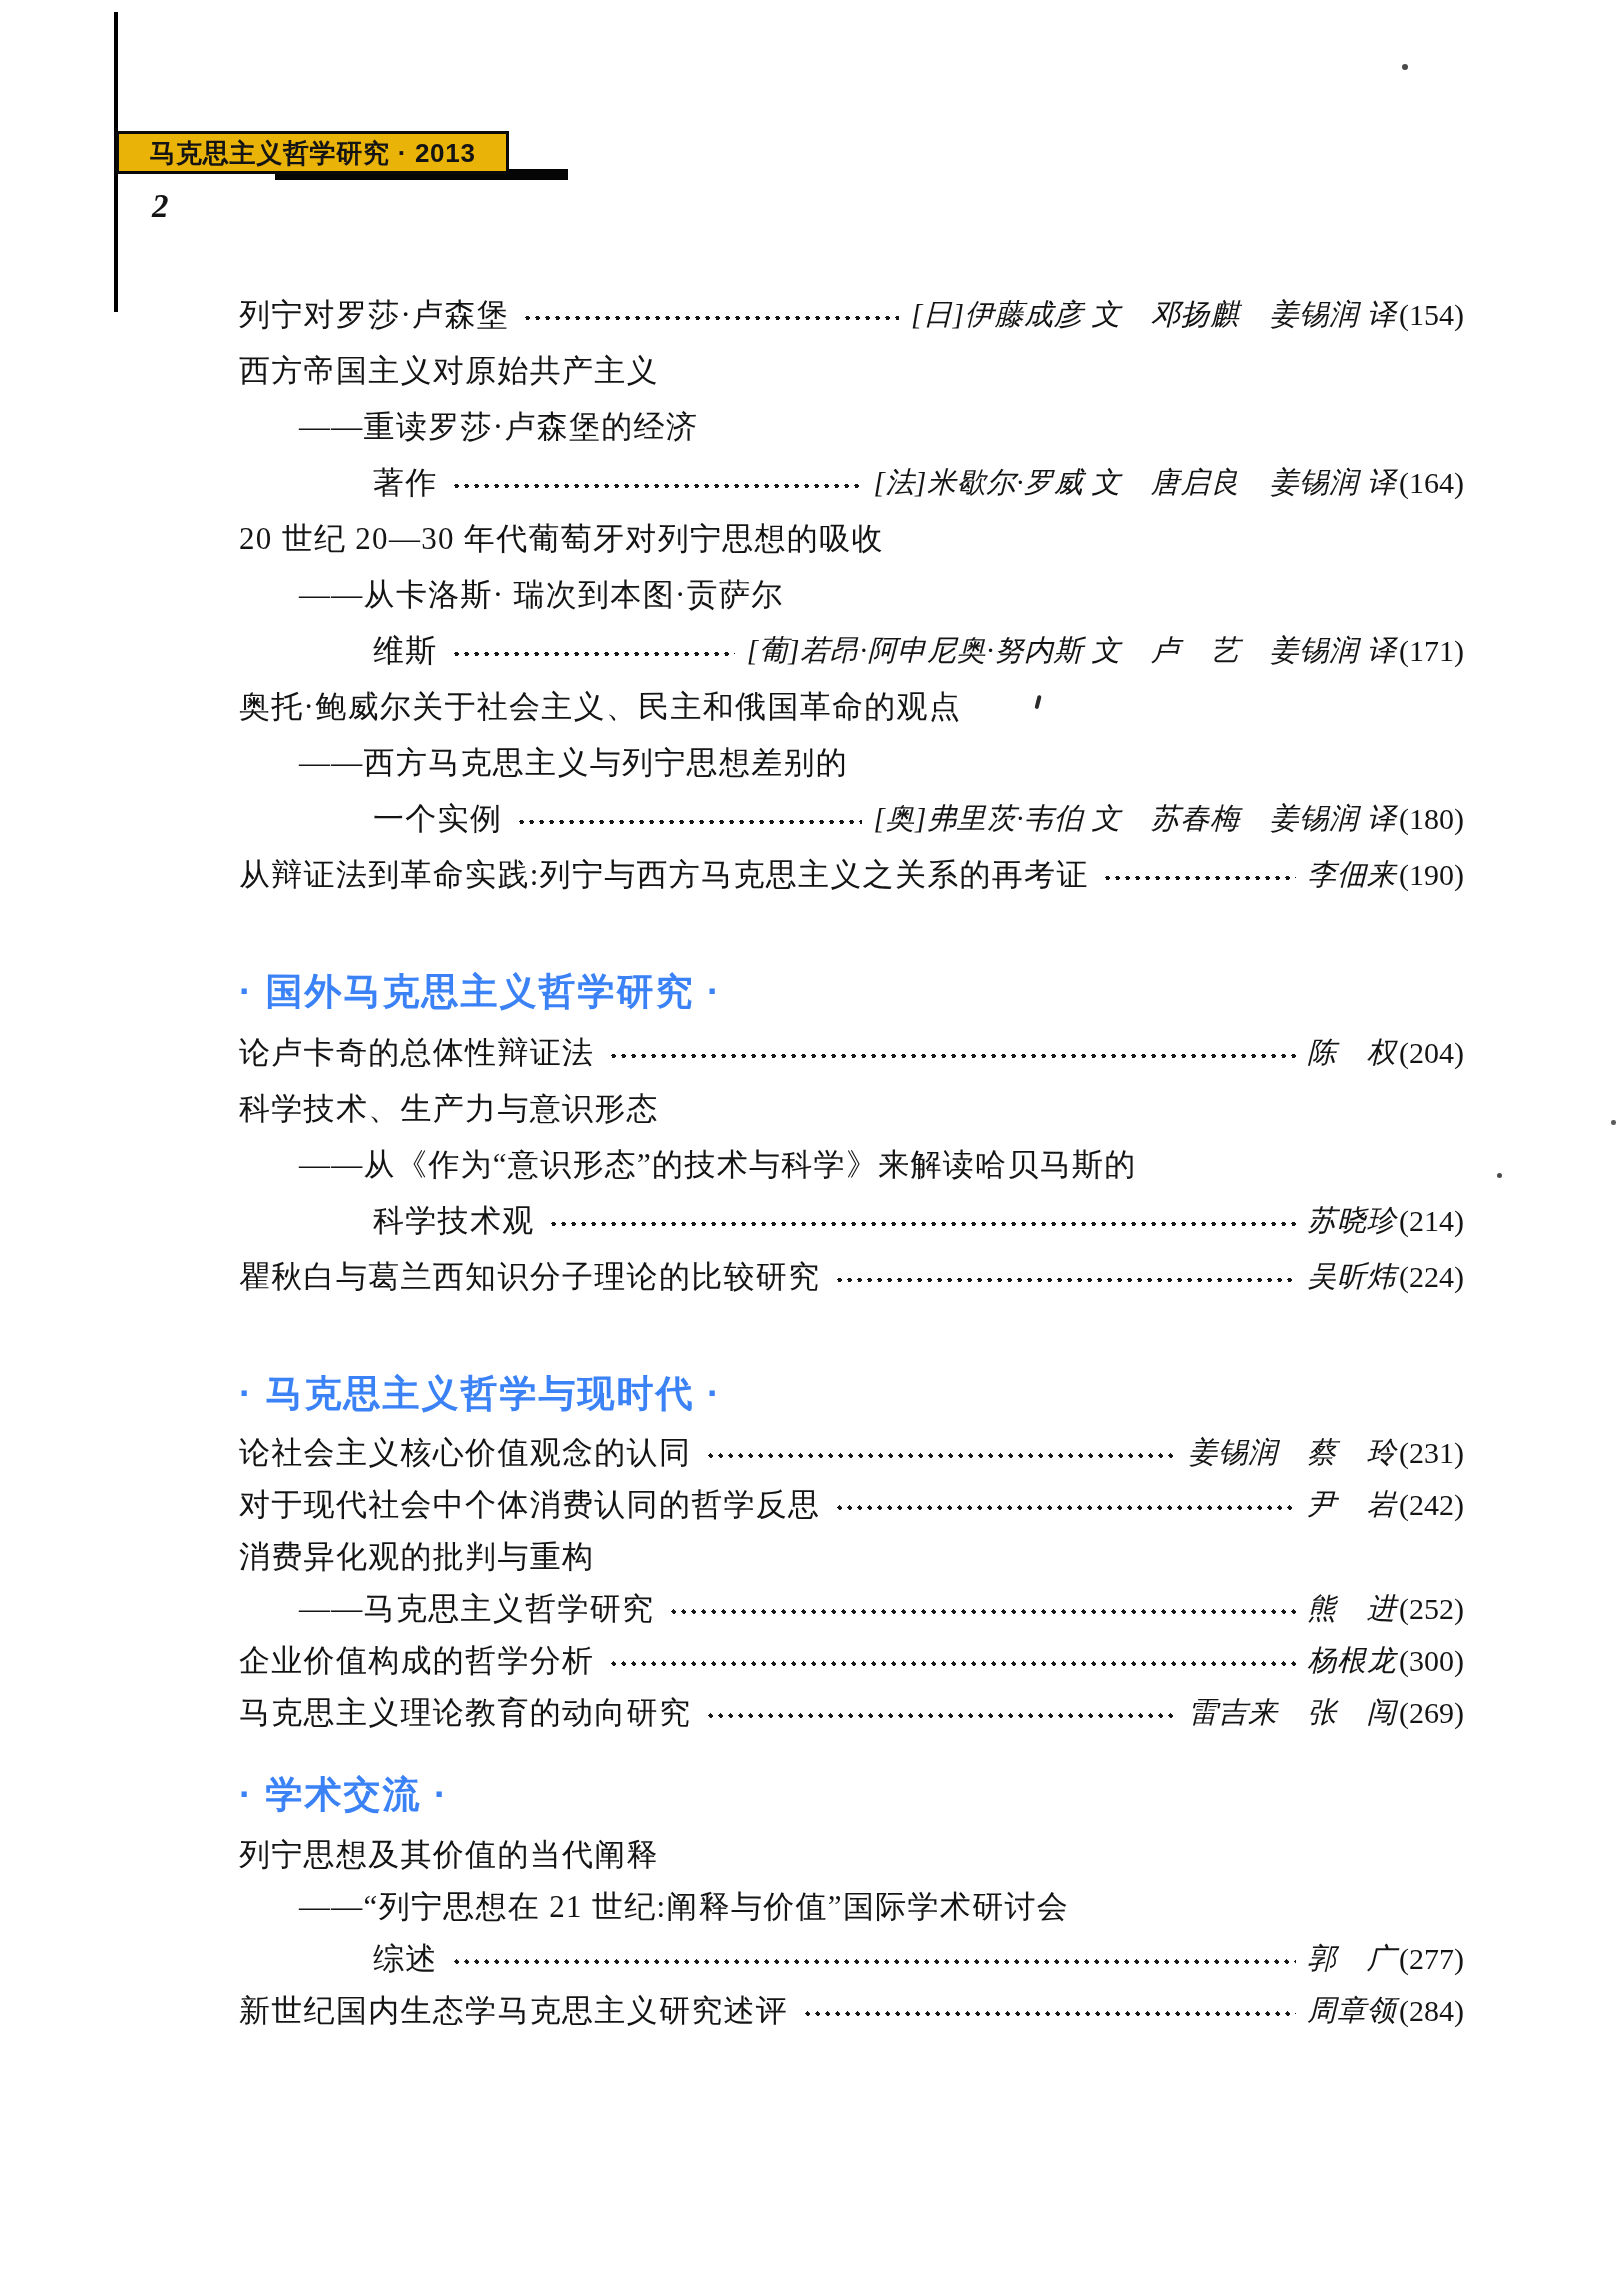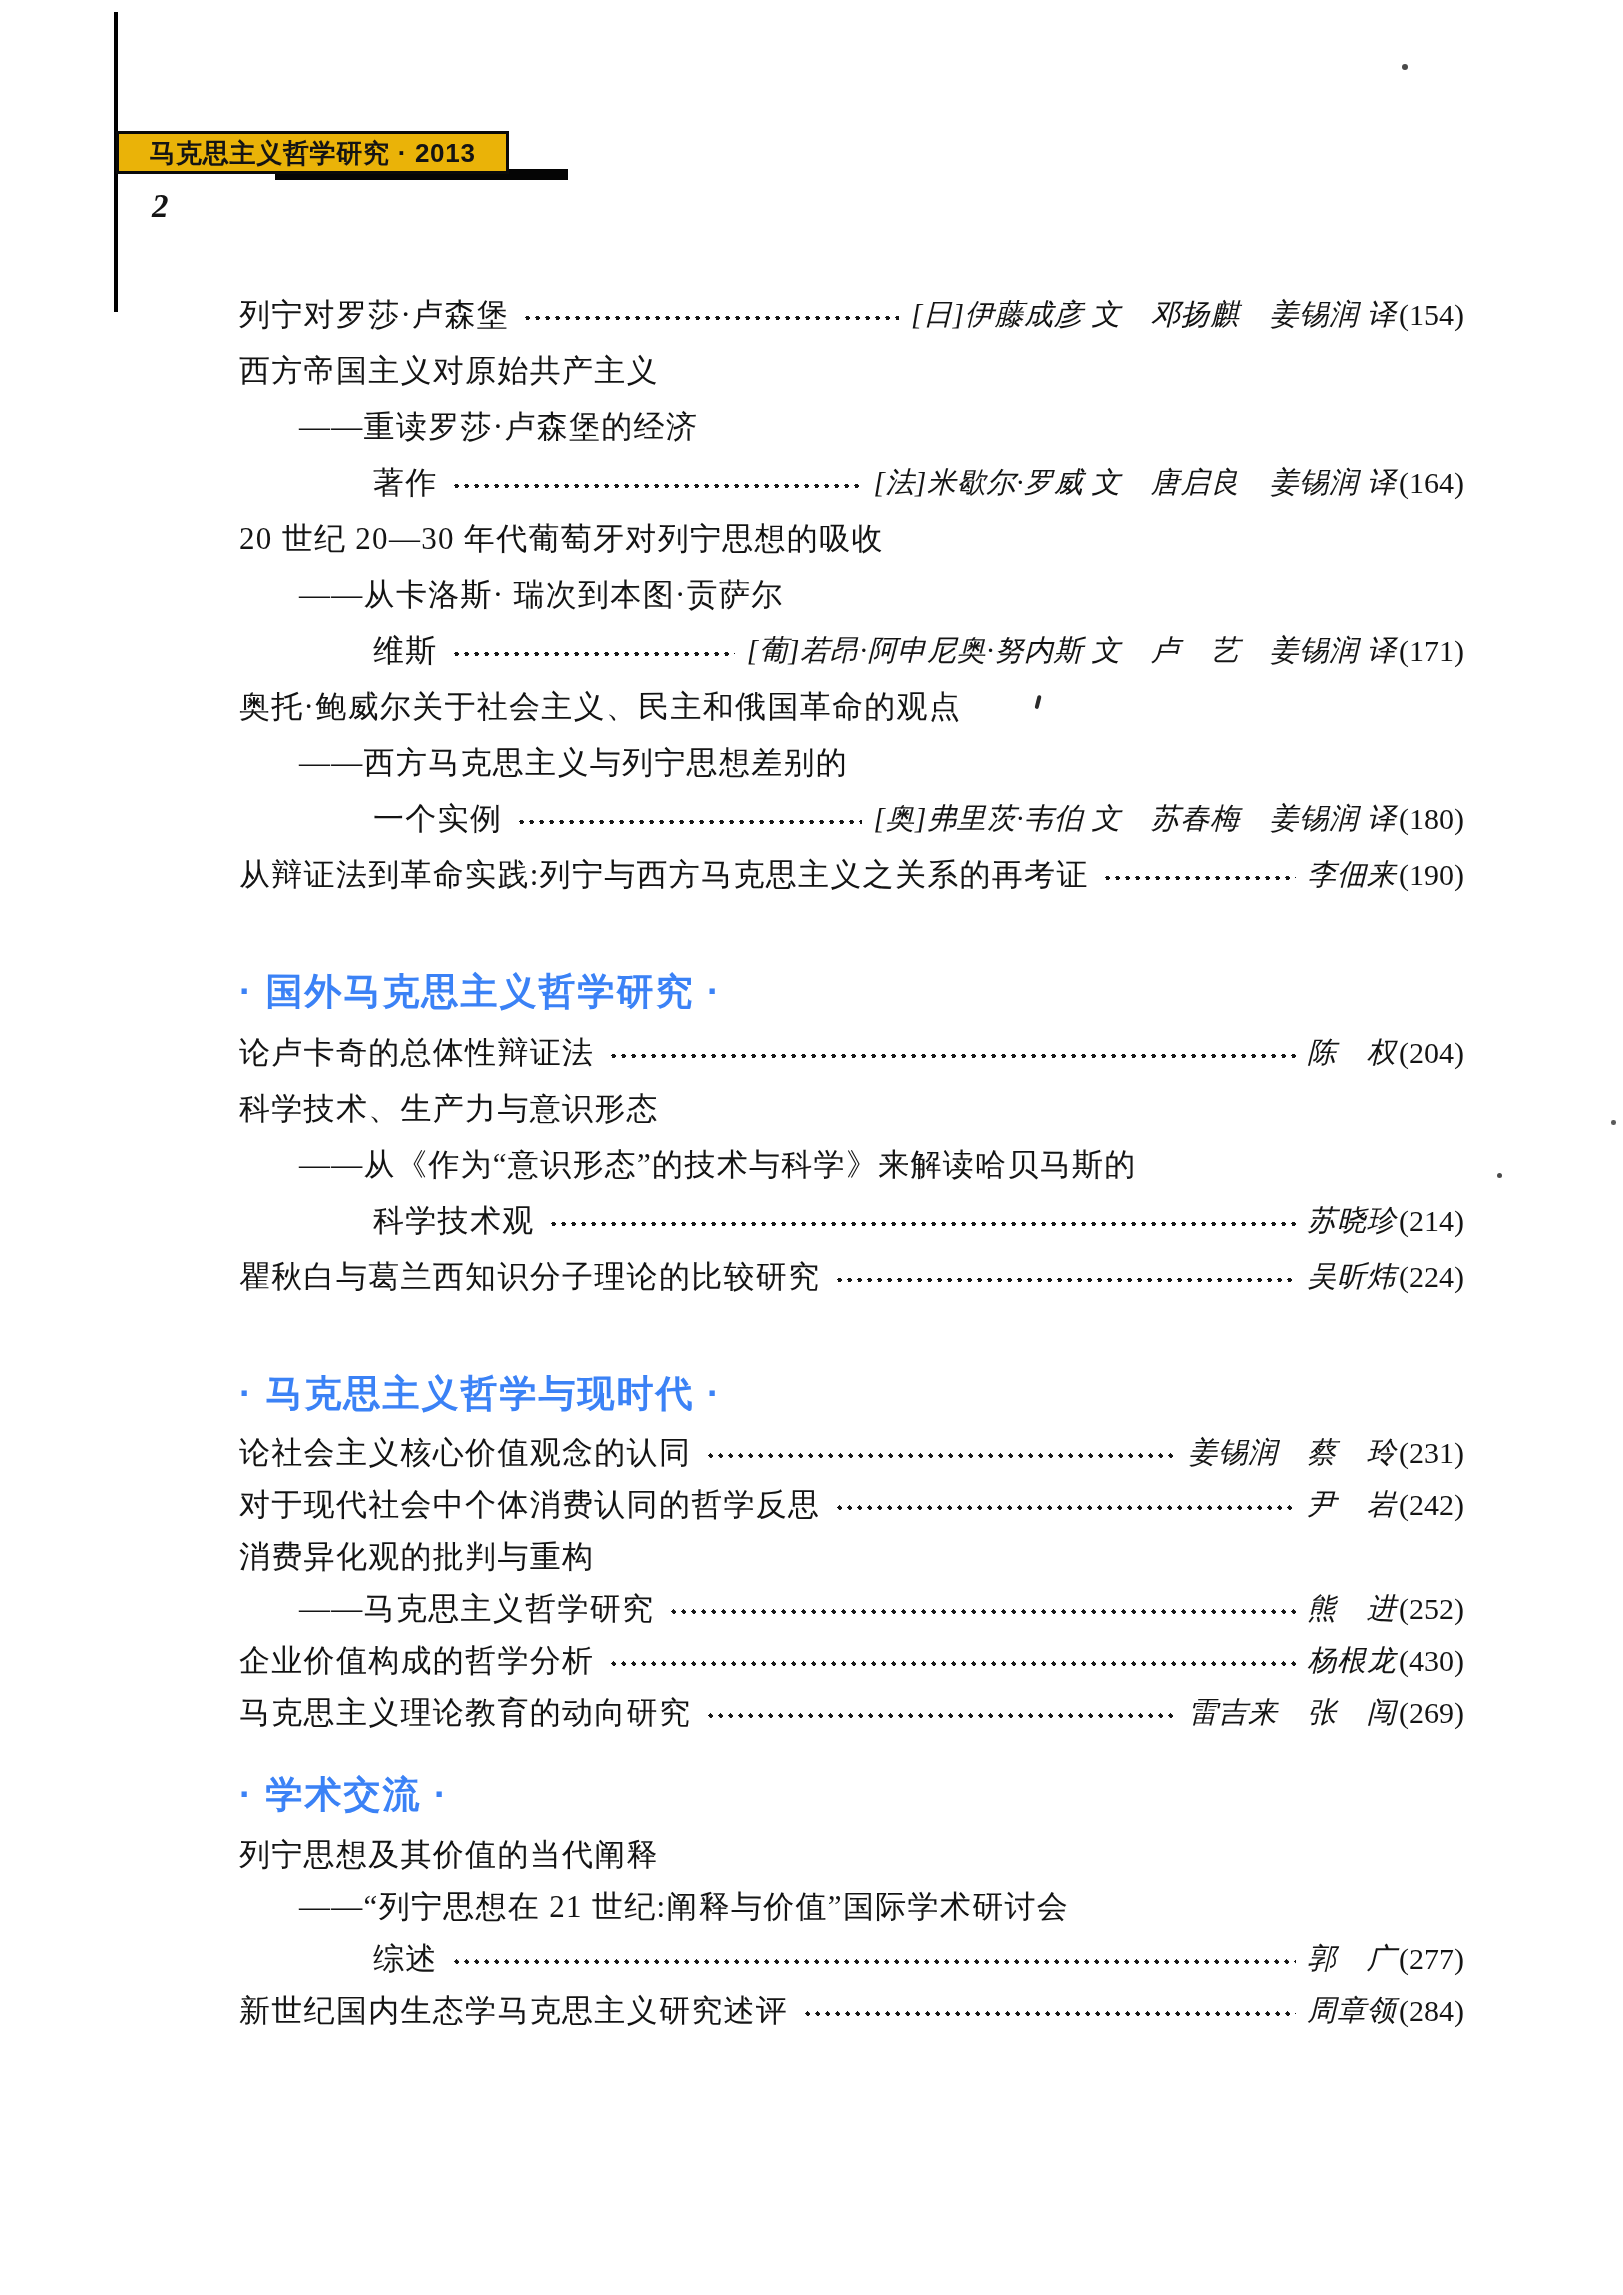--- a/index.html
+++ b/index.html
@@ -162,21 +162,21 @@
     <div class="toc-line indent-1">
       <span class="title">——马克思主义哲学研究</span>
       <span class="leader"></span>
       <span class="authors">熊　进</span>
       <span class="pg">(252)</span>
     </div>
     <div class="toc-line indent-0">
       <span class="title">企业价值构成的哲学分析</span>
       <span class="leader"></span>
       <span class="authors">杨根龙</span>
-      <span class="pg">(430)</span>
+      <span class="pg">(300)</span>
     </div>
     <div class="toc-line indent-0">
       <span class="title">马克思主义理论教育的动向研究</span>
       <span class="leader"></span>
       <span class="authors">雷吉来　张　闯</span>
       <span class="pg">(269)</span>
     </div>
   </section>
 
   <section class="toc-group g4">

